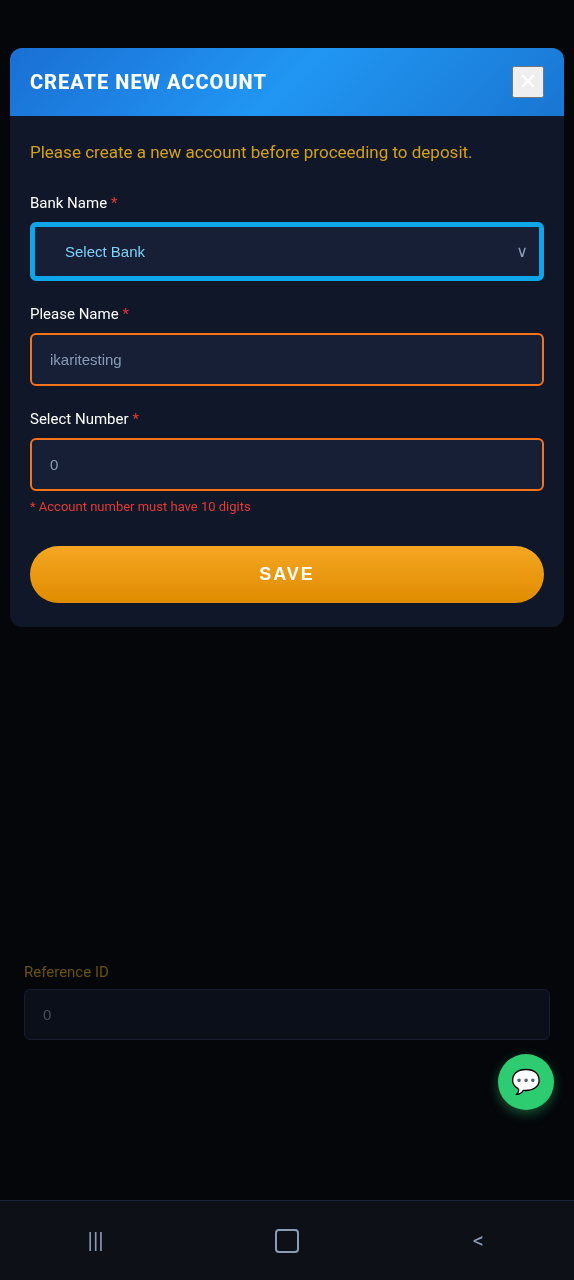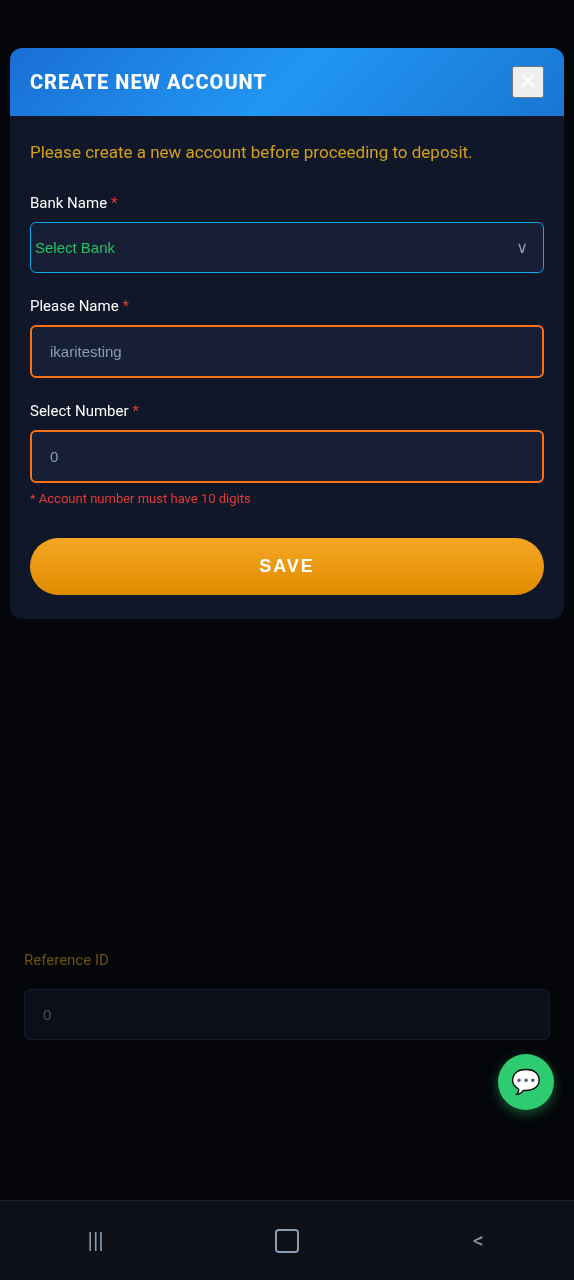--- a/index.html
+++ b/index.html
@@ -117,24 +117,24 @@
     }
 
     .select-wrapper {
       position: relative;
       width: 100%;
     }
 
     .select-field {
       width: 100%;
       background-color: #161f35;
-      border: 1px solid #0ea5e9;
+      border: 5px solid #0ea5e9;
       border-radius: 6px;
-      padding: 16px 4px;
-      color: #22c55e;
+      padding: 16px 30px;
+      color: #7dd3fc;
       font-size: 15px;
       appearance: none;
       cursor: pointer;
       outline: none;
     }
 
     .select-arrow {
       position: absolute;
       right: 16px;
       top: 50%;
@@ -196,21 +196,21 @@
       bottom: 220px;
       left: 0;
       right: 0;
       padding: 20px 24px;
       z-index: 2;
     }
 
     .reference-label {
       color: #d4a017;
       font-size: 15px;
-      margin-bottom: 20px;
+      margin-bottom: 8px;
     }
 
     .reference-input {
       width: 100%;
       background-color: #161f35;
       border: 1px solid #2a3a5c;
       border-radius: 6px;
       padding: 16px 18px;
       color: #8a9bb5;
       font-size: 15px;

